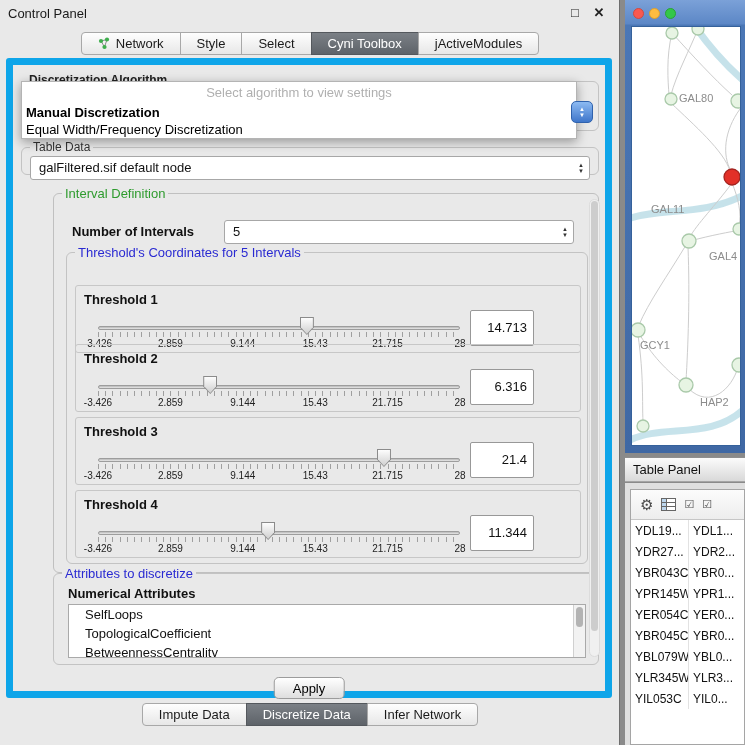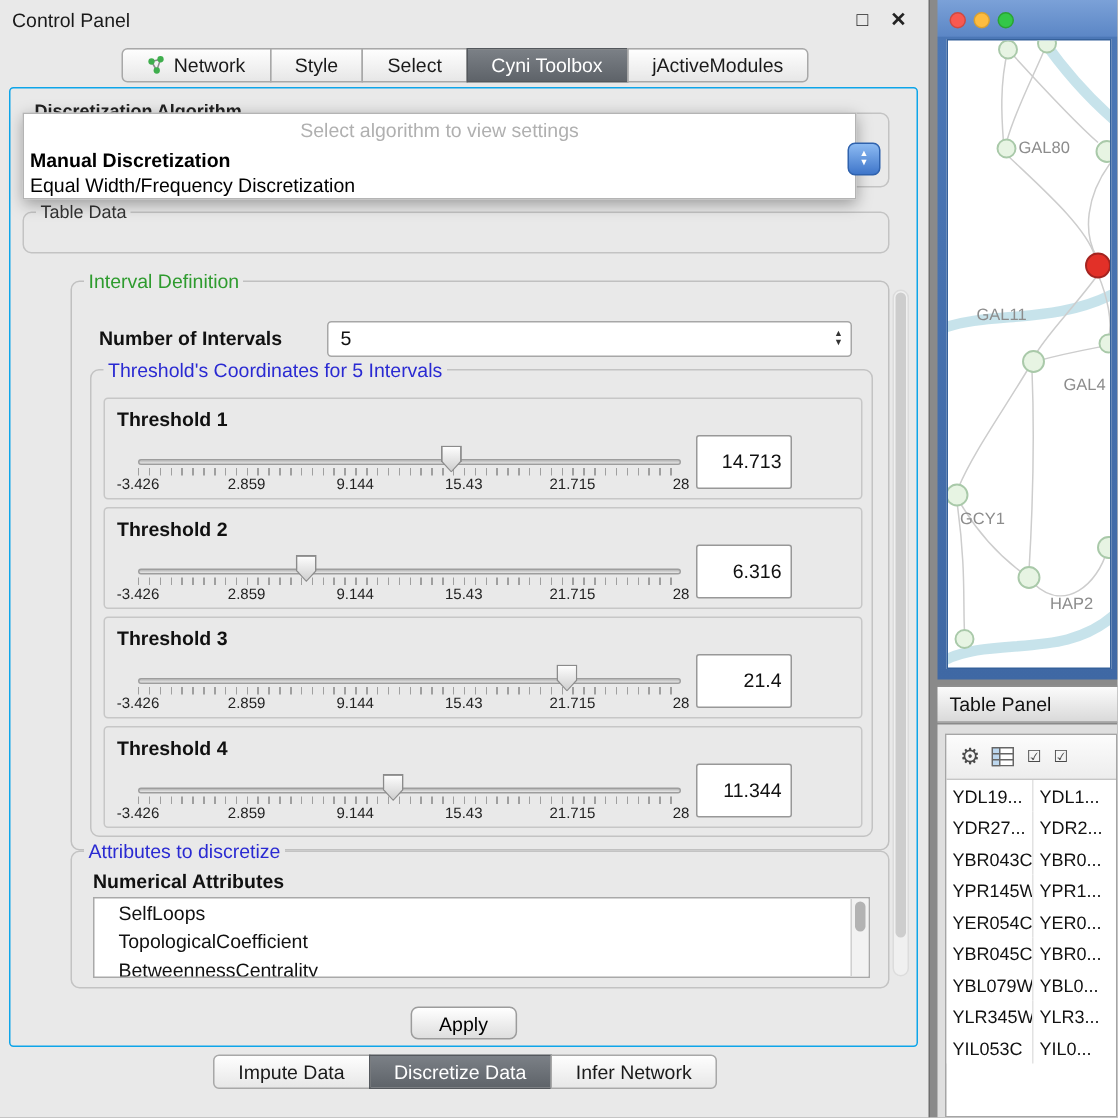--- a/index.html
+++ b/index.html
@@ -15,21 +15,21 @@
   #btn-close{right:12px;font-weight:bold}
 
   .tabstrip{position:absolute;left:0;width:620px;display:flex;justify-content:center}
   #top-tabs{top:32px}
   #bottom-tabs{top:703px}
   .tab{height:23px;padding:0 16px;font-size:13px;color:#1a1a1a;background:linear-gradient(180deg,#fefefe,#e7e7e7);border:1px solid #a8a8a8;margin-left:-1px;display:flex;align-items:center;gap:5px;cursor:default;white-space:nowrap}
   .tab:first-child{border-radius:4px 0 0 4px;margin-left:0}
   .tab:last-child{border-radius:0 4px 4px 0}
   .tab.selected{background:linear-gradient(180deg,#7b8086,#5e6369);color:#fff;border-color:#54585d}
 
-  #panel{position:absolute;left:6px;top:58px;width:606px;height:640px;background:#e9e9e9;border:1px solid #0ea5e9;border-radius:3px}
+  #panel{position:absolute;left:6px;top:58px;width:606px;height:640px;background:#e9e9e9;border:7px solid #0ea5e9;border-radius:3px}
 
   .groupbox{position:absolute;border:1px solid #c3c3c3;border-radius:6px}
   .legend{position:absolute;top:-8px;left:8px;background:#e9e9e9;padding:0 3px;font-size:12px;color:#333;white-space:nowrap}
   .legend.green{color:#2e9b2e;font-size:13px}
   .legend.blue{color:#2a2ad2;font-size:13px}
 
   
   #disc-border{left:8px;top:16px;width:578px;height:50px}
   #disc-legend{position:absolute;left:16px;top:8px;font-size:12px;font-weight:bold;color:#222;z-index:1}
 
@@ -149,37 +149,44 @@
     </div>
 
     <div id="algo-popup">
       <div class="ph">Select algorithm to view settings</div>
       <div class="opt first">Manual Discretization</div>
       <div class="opt">Equal Width/Frequency Discretization</div>
     </div>
 
     <div class="groupbox" id="td-group">
       <span class="legend">Table Data</span>
+      <div class="combo" id="td-combo">
+        <span class="val">galFiltered.sif default node</span>
+        <span class="arr">
+          <span>▲</span>
+            <span>▼</span>
+        </span>
+      </div>
     </div>
 
     <div class="groupbox" id="interval-group">
       <span class="legend green">Interval Definition</span>
       <span id="count-label">Number of Intervals</span>
       <div class="combo" id="count-combo">
         <span class="val">5</span>
         <span class="arr">
           <span>▲</span>
             <span>▼</span>
         </span>
       </div>
 
       <div id="thr-group">
         <span class="legend blue">Threshold's Coordinates for 5 Intervals</span>
         <div id="sliders">
-            <div class="thr-box" style="top: 18px; padding-left: 36px;">
+            <div class="thr-box" style="top: 32px; padding-left: 36px;">
               <div class="thr-label">Threshold 1</div>
               <div class="track"></div>
               <div class="minor-ticks"></div>
               <span class="tick-label" style="left: 22px;">-3.426</span>
               <span class="tick-label" style="left: 94.4px;">2.859</span>
               <span class="tick-label" style="left: 166.8px;">9.144</span>
               <span class="tick-label" style="left: 239.2px;">15.43</span>
               <span class="tick-label" style="left: 311.6px;">21.715</span>
               <span class="tick-label" style="left: 384px;">28</span>
               <div class="thumb" style="left: 223.874px;">

